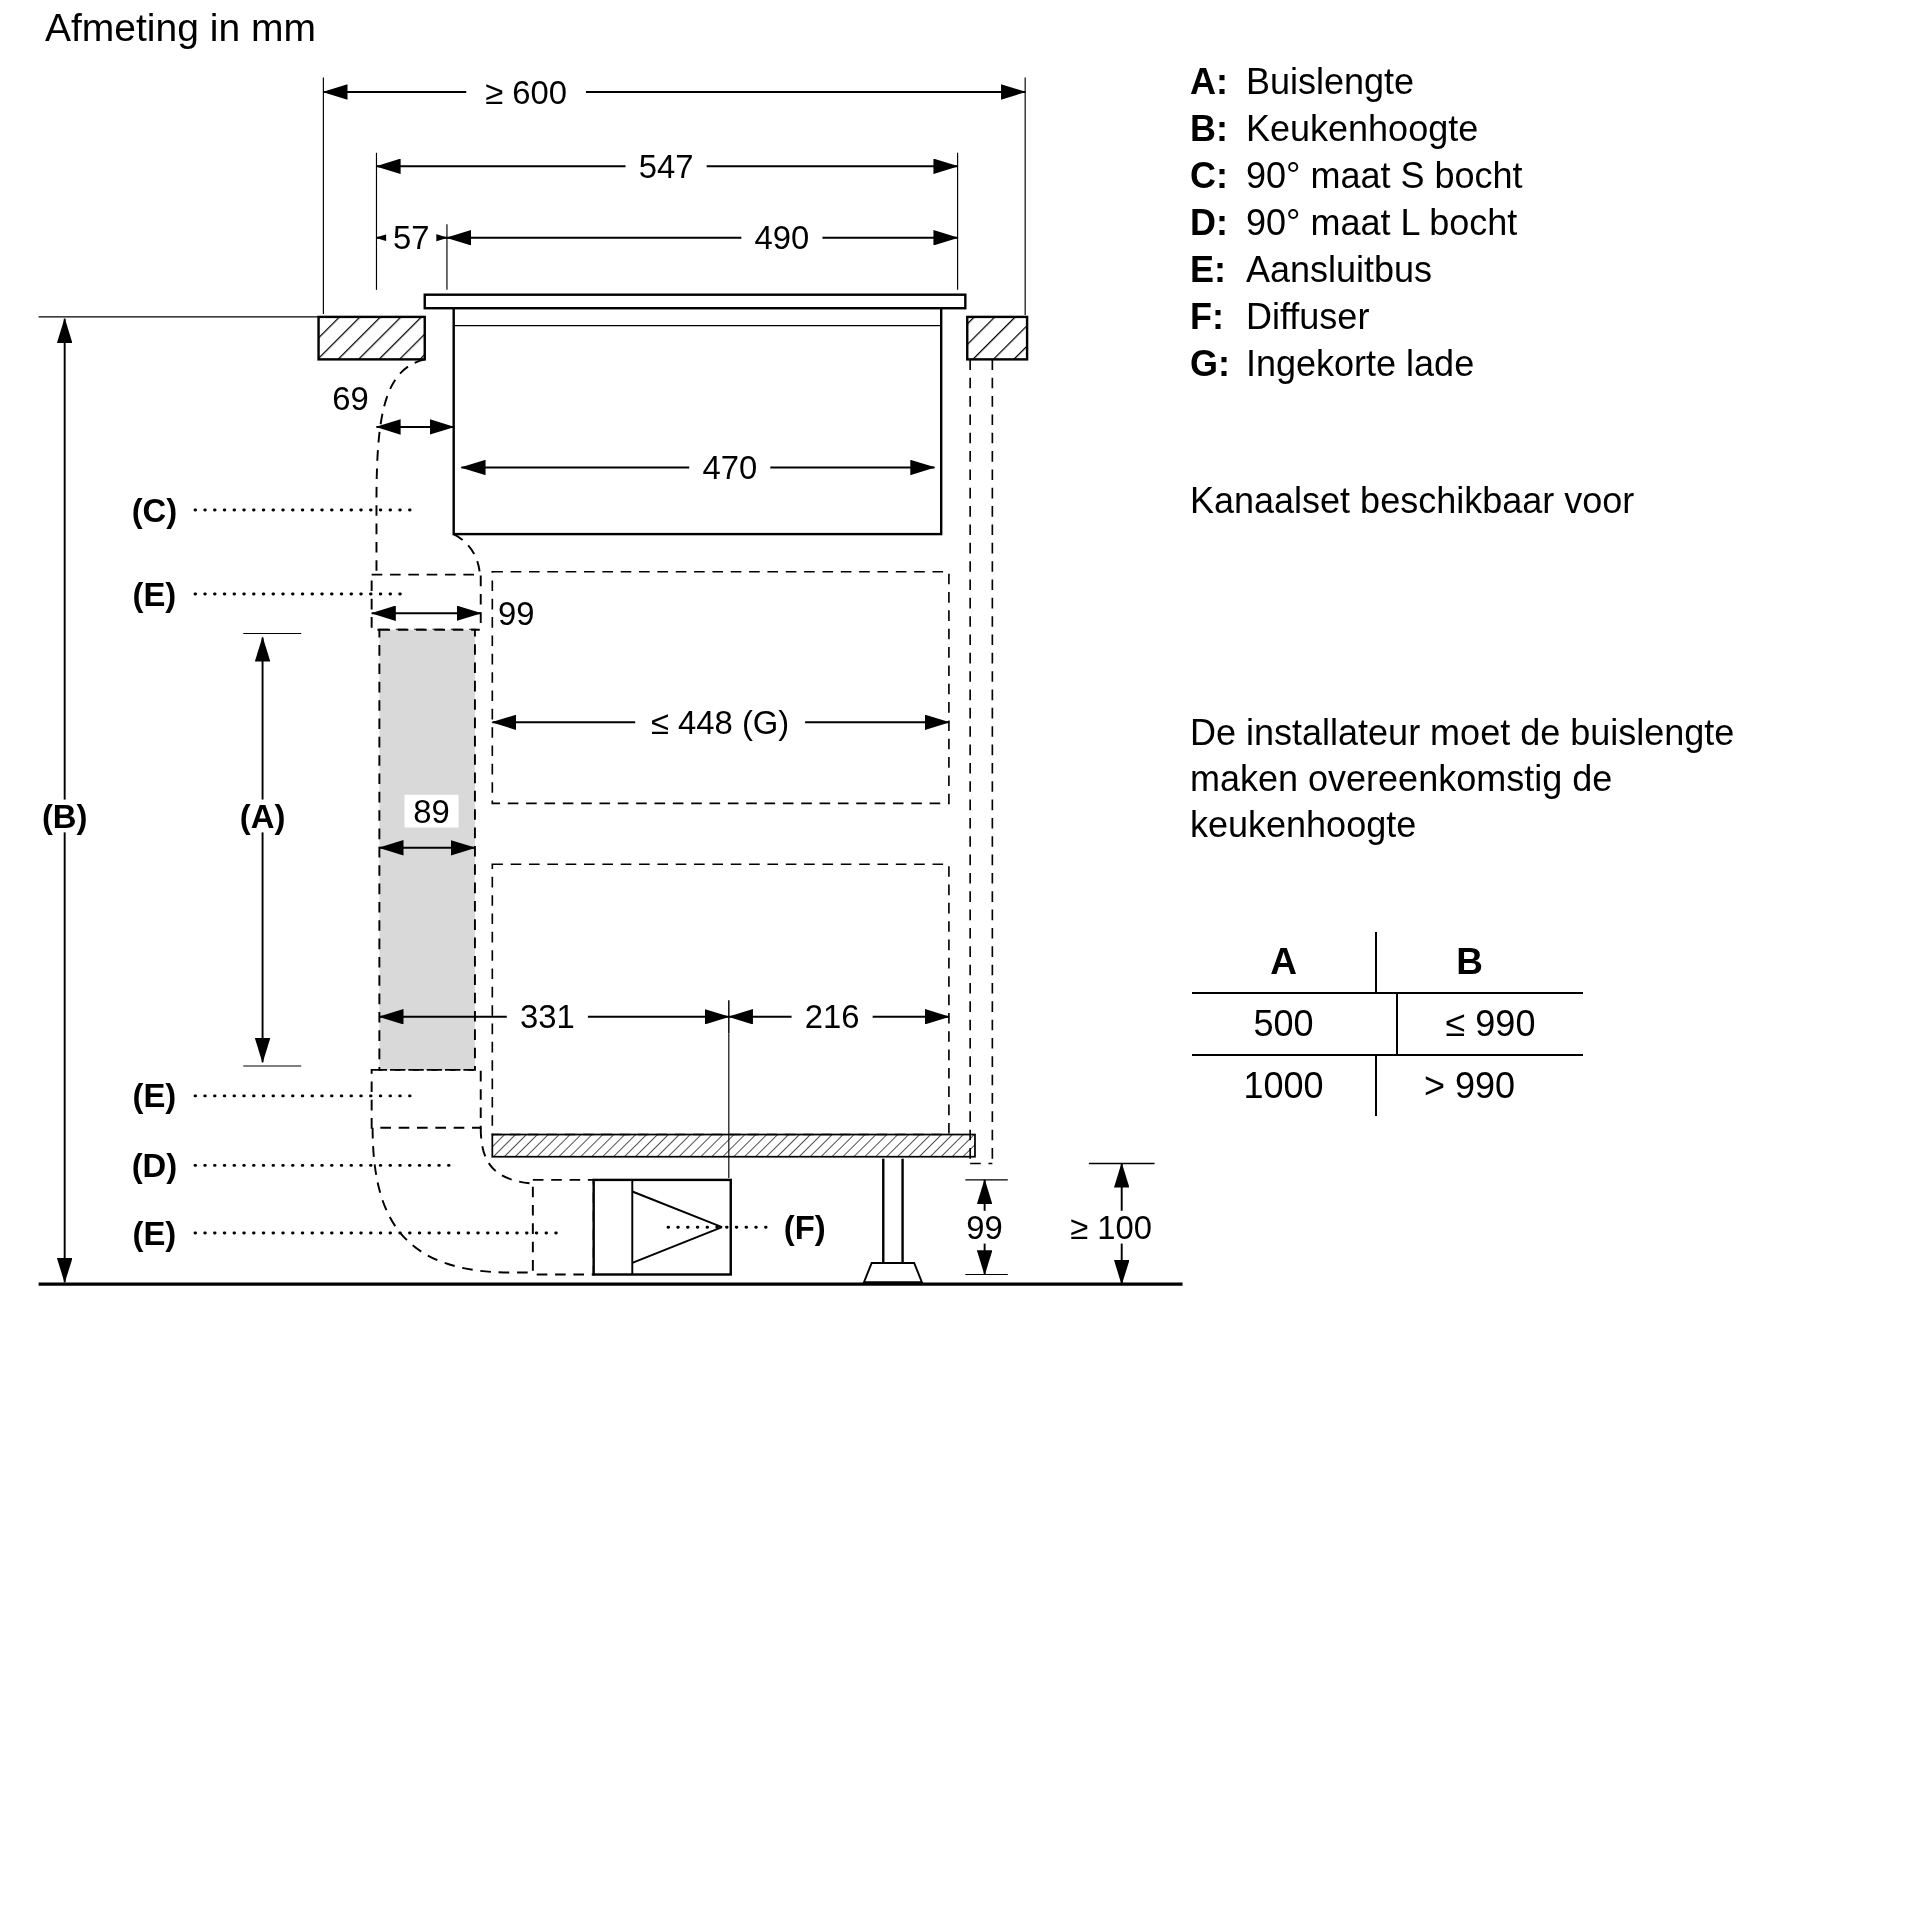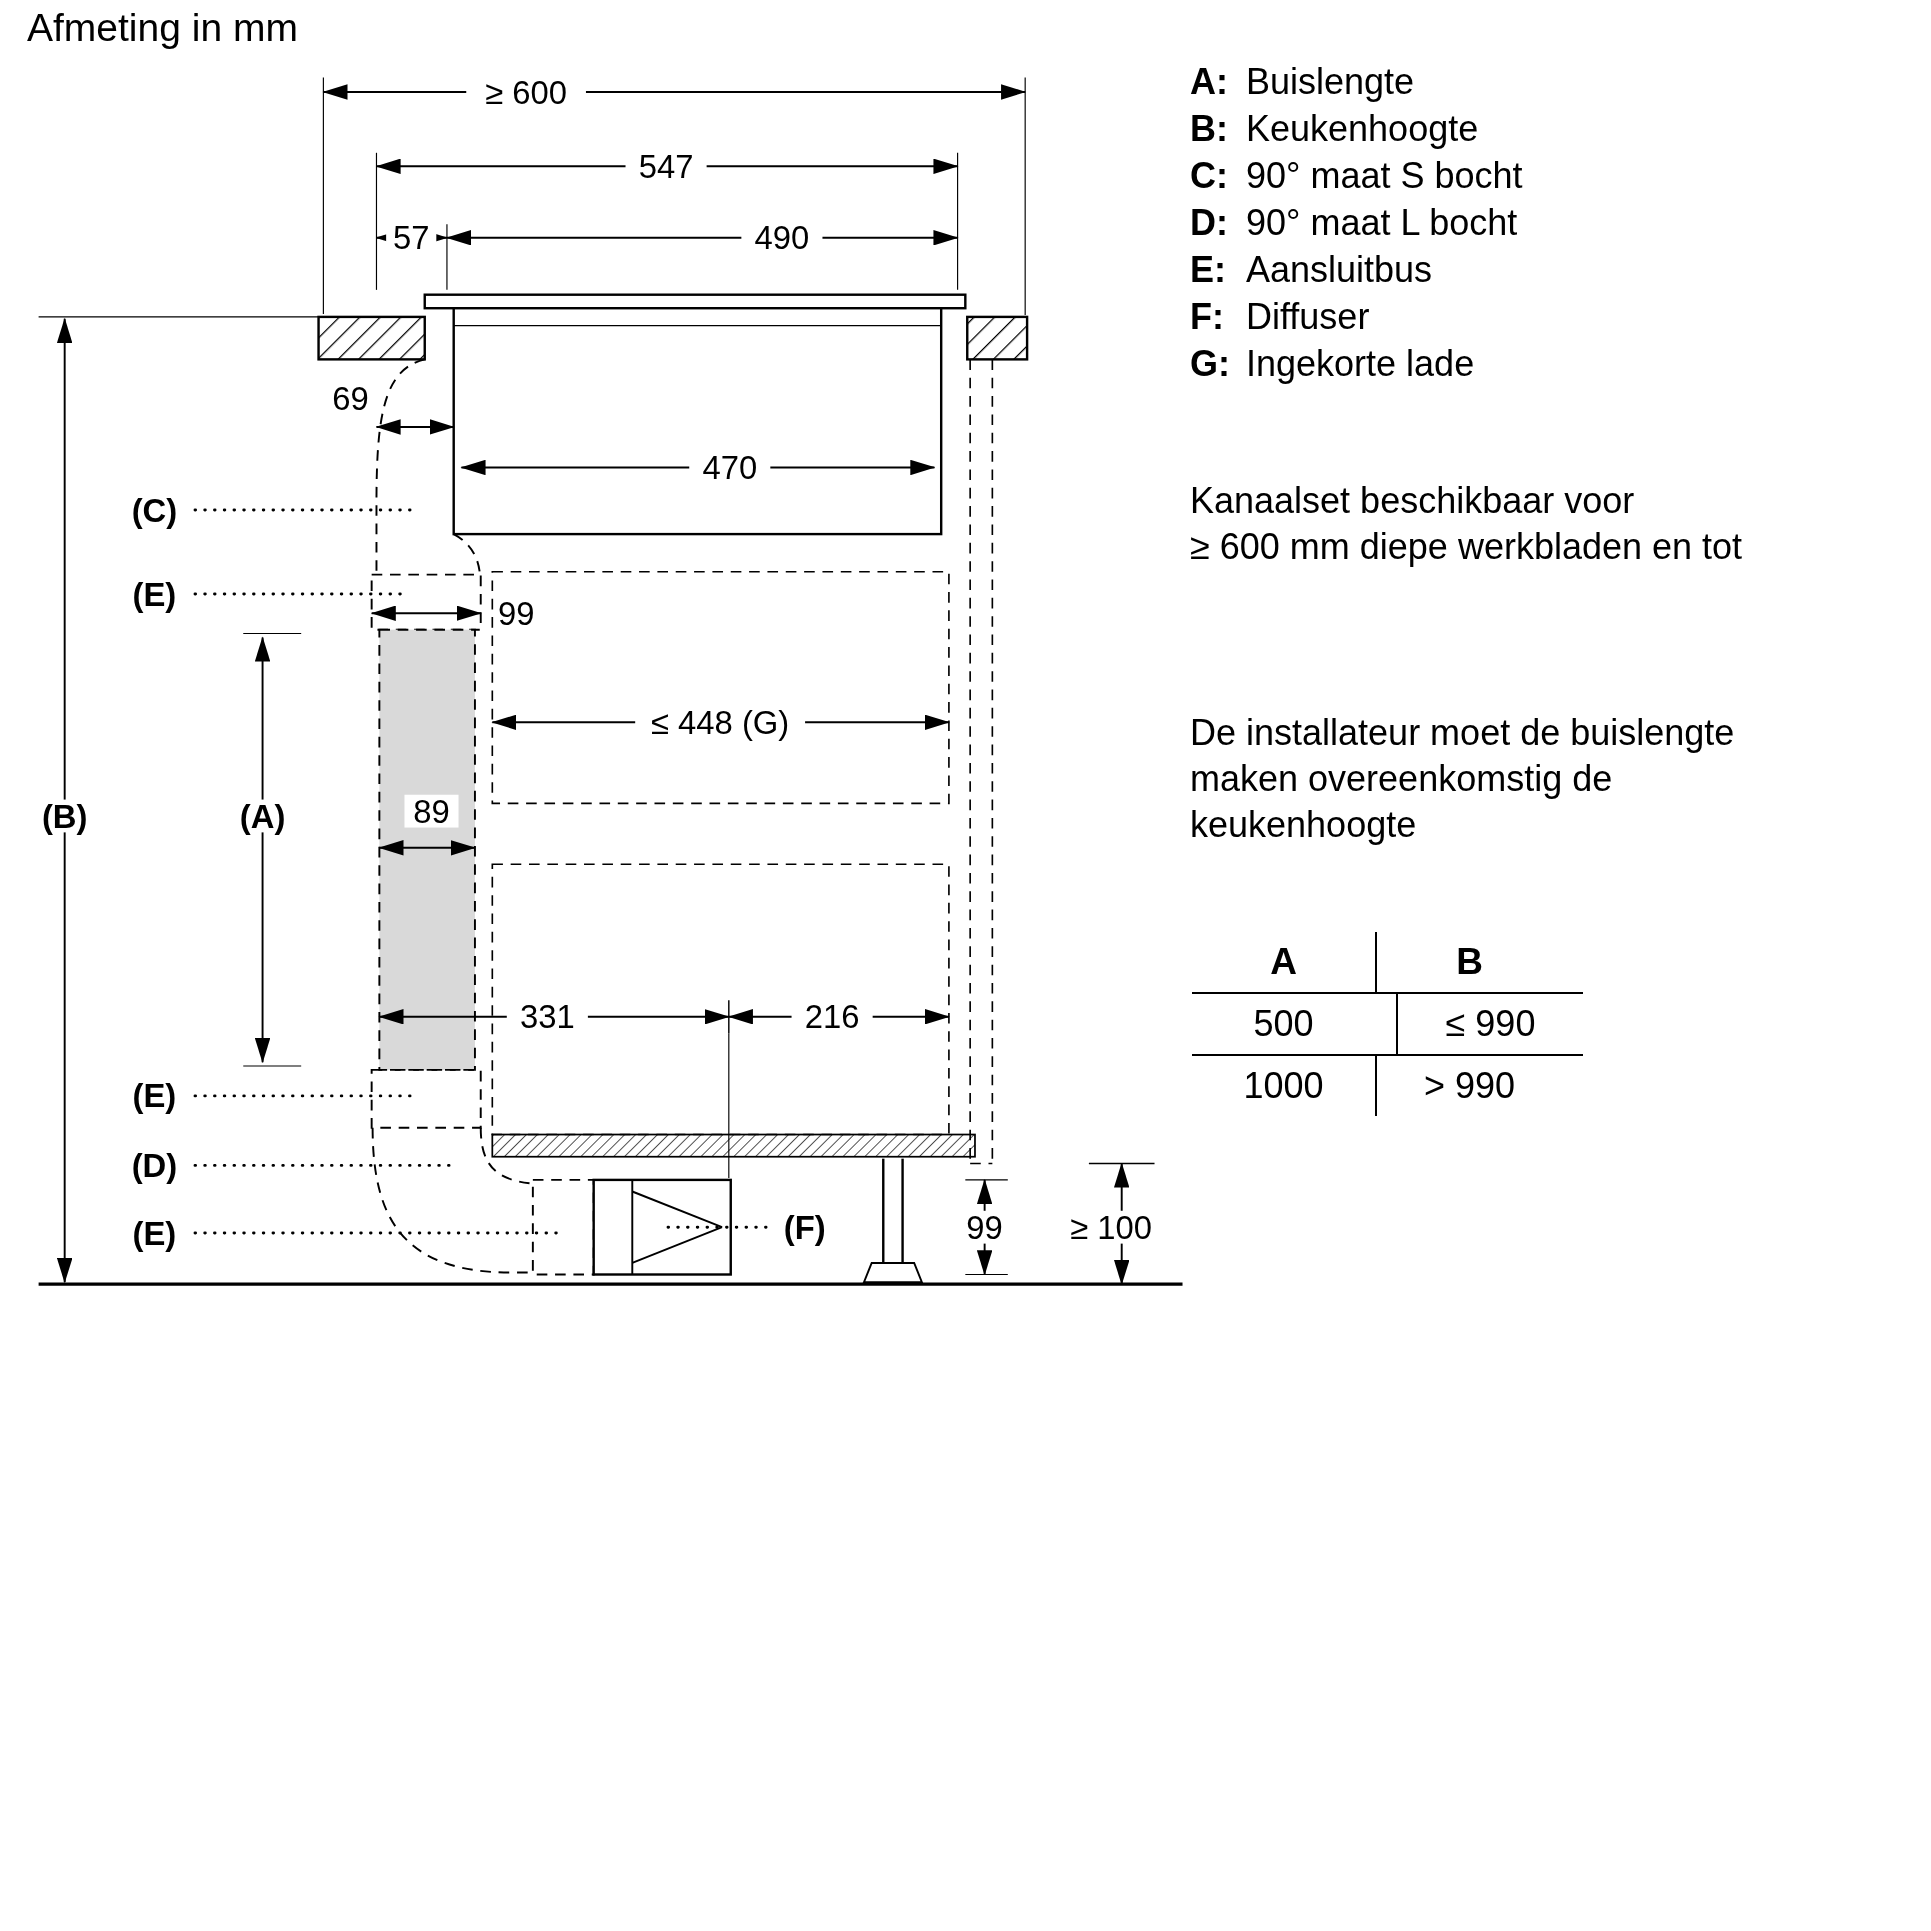--- a/index.html
+++ b/index.html
@@ -10,21 +10,21 @@
   .b{font-weight:bold;}
   .s12{stroke:#000;stroke-width:1.2;}
   .s15{stroke:#000;stroke-width:1.5;}
   .s20{stroke:#000;stroke-width:2;}
   .s25{stroke:#000;stroke-width:2.5;}
   .dim{stroke:#000;stroke-width:2;}
   .dsh{stroke:#000;stroke-width:2;stroke-dasharray:11 8;}
   .dsh2{stroke:#000;stroke-width:1.7;stroke-dasharray:11 8;}
   .dot{stroke:#000;stroke-width:3;stroke-dasharray:0.6 9.5;stroke-linecap:round;}
   .wbg{fill:#fff;}
-  .title{font-size:39px;}
+  .title{font-size:39px;margin-left:18px;}
   .lg-item{display:flex;font-size:36px;line-height:47px;}
   .lg-key{font-weight:bold;width:56px;flex:0 0 56px;}
   .note div{font-size:36px;line-height:46px;white-space:nowrap;}
   .trow{display:flex;}
   .tc{width:183px;text-align:center;font-size:36px;line-height:60px;}
   .c2{border-left:2.4px solid #000;width:185px;}
   .thead{border-bottom:2.4px solid #000;}
   .tline{border-bottom:2.4px solid #000;gap:21px;}
   .th{font-weight:bold;font-size:37px;}
 </style>
@@ -232,21 +232,20 @@
       <span>Diffuser</span>
     </div>
   <div class="lg-item">
       <span class="lg-key">G:</span>
       <span>Ingekorte lade</span>
     </div>
 </div>
 
 <div class="abs note" style="left:1190px;top:478px">
   <div>Kanaalset beschikbaar voor</div>
-  <div>≥ 600 mm diepe werkbladen en tot</div>
 </div>
 
 <div class="abs note" style="left:1190px;top:710px">
   <div>De installateur moet de buislengte</div>
   <div>maken overeenkomstig de</div>
   <div>keukenhoogte</div>
 </div>
 
 <div class="abs" style="left:1192px;top:932px">
   <div class="trow thead">

